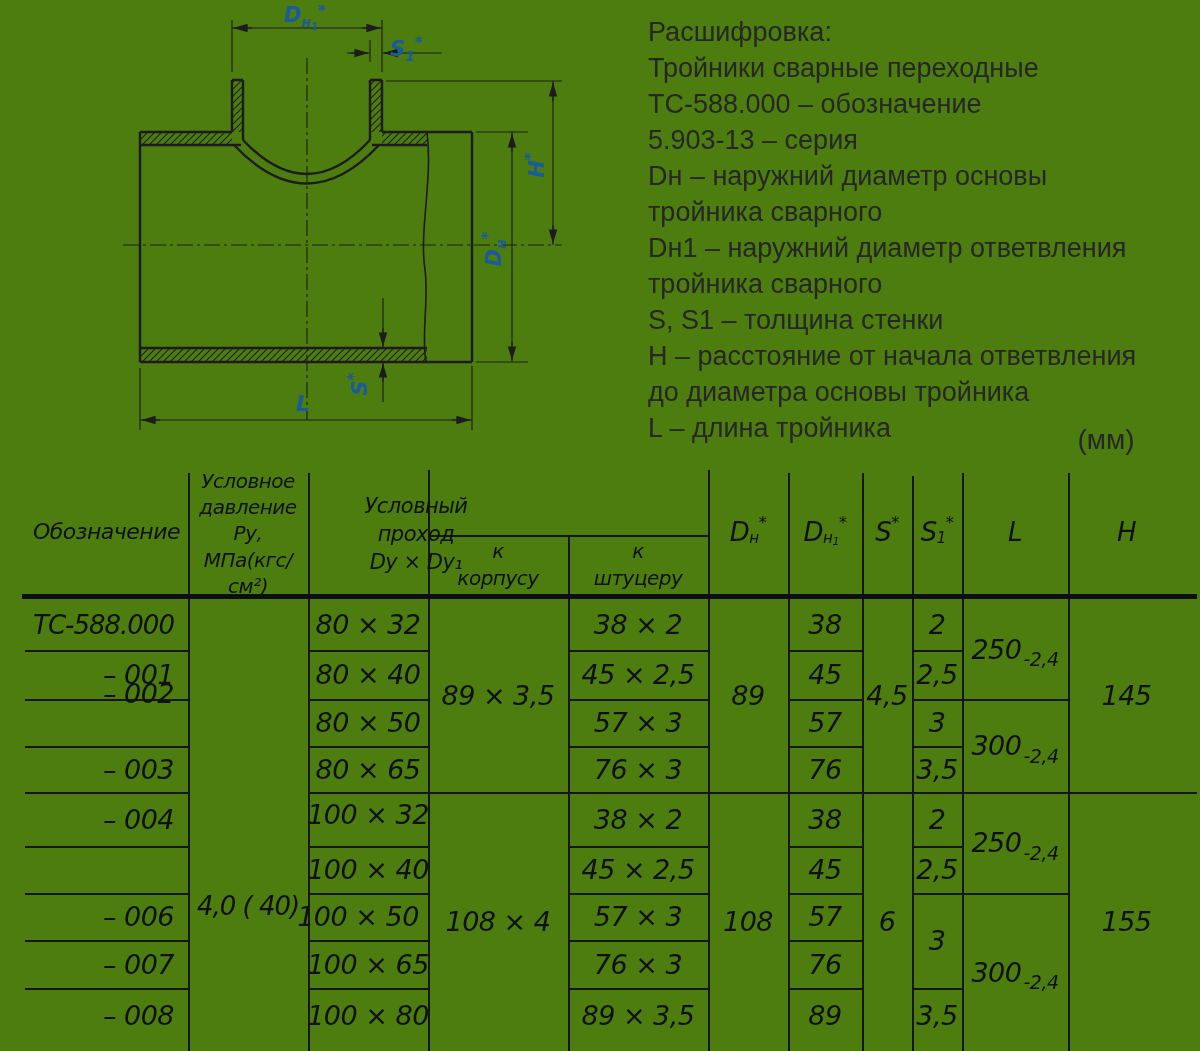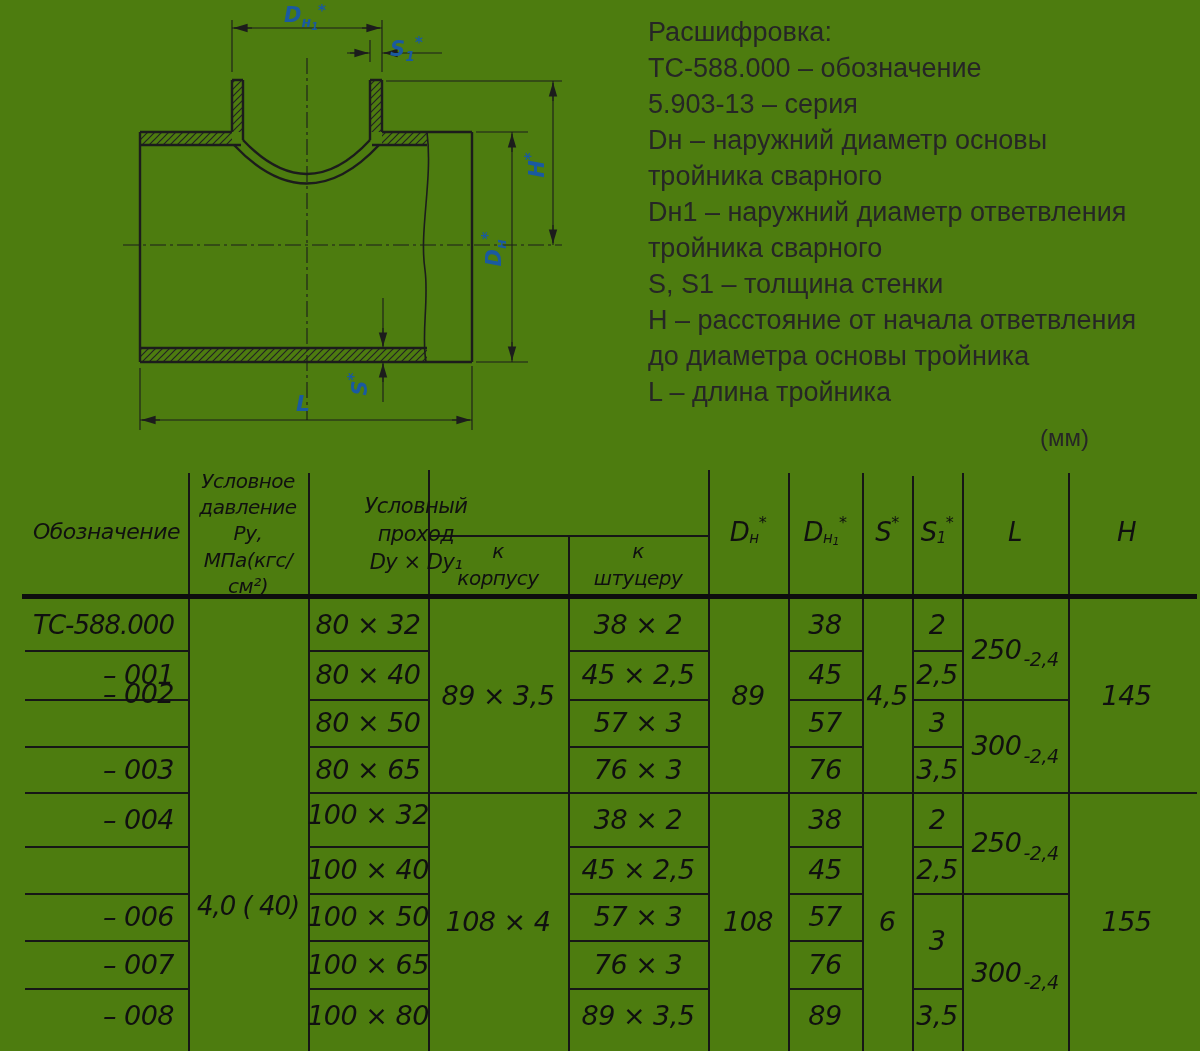--- a/index.html
+++ b/index.html
@@ -2,22 +2,22 @@
 <html><head>
 <meta charset="utf-8">
 <style>
   html,body{margin:0;padding:0;background:#fff;}
   #page{position:relative;width:1200px;height:1051px;background:#4d7c0f;overflow:hidden;
         font-family:"Liberation Sans",sans-serif;color:#1a1a1a;}
   
   .legend{position:absolute;left:648px;top:14px;width:545px;
           font-size:27px;line-height:36px;color:#262626;}
   .legend div{white-space:nowrap;}
-  .units{position:absolute;left:1040px;top:424px;width:132px;text-align:left;
-         font-size:24px;color:#262626;}
+  .units{position:absolute;left:1040px;top:424px;width:132px;text-align:center;
+         font-size:28px;color:#262626;}
   
   .vline{position:absolute;width:2px;background:#161616;}
   .hline{position:absolute;height:2px;background:#161616;}
   .thick{position:absolute;height:5px;background:#0e0e0e;}
   .cell{position:absolute;display:flex;align-items:center;justify-content:center;
         font-family:"DejaVu Sans",sans-serif;font-style:italic;font-size:27px;
         color:#101010;letter-spacing:-0.5px;white-space:nowrap;}
   .hcell{position:absolute;display:flex;align-items:center;justify-content:center;
          font-family:"DejaVu Sans",sans-serif;font-style:italic;font-size:20px;
          line-height:1.32;color:#101010;text-align:center;white-space:pre-line;
@@ -99,20 +99,21 @@
     <text class="db" font-size="21" text-anchor="middle" x="305" y="22"><tspan>D</tspan><tspan font-size="14" dy="5">н</tspan><tspan font-size="10" dy="3">1</tspan><tspan font-size="15" dy="-14">*</tspan></text>
     <text class="db" font-size="21" x="390" y="56"><tspan>S</tspan><tspan font-size="14" dy="5">1</tspan><tspan font-size="15" dy="-13">*</tspan></text>
     <text class="db" font-size="21" text-anchor="middle" transform="rotate(-90 544 165)" x="544" y="165"><tspan>H</tspan><tspan font-size="15" dy="-8">*</tspan></text>
     <text class="db" font-size="21" text-anchor="middle" transform="rotate(-90 501 249)" x="501" y="249"><tspan>D</tspan><tspan font-size="14" dy="5">н</tspan><tspan font-size="15" dy="-13">*</tspan></text>
     <text class="db" font-size="21" text-anchor="middle" transform="rotate(-90 367 384)" x="367" y="384"><tspan>S</tspan><tspan font-size="15" dy="-8">*</tspan></text>
     <text class="db" font-size="22" text-anchor="middle" x="303" y="411">L</text>
   </svg>
 
   <div class="legend">
     <div>Расшифровка:</div>
+    <div>Тройники сварные переходные</div>
     <div>ТС-588.000 – обозначение</div>
     <div>5.903-13 – серия</div>
     <div>Dн – наружний диаметр основы</div>
     <div>тройника сварного</div>
     <div>Dн1 – наружний диаметр ответвления</div>
     <div>тройника сварного</div>
     <div>S, S1 – толщина стенки</div>
     <div>Н – расстояние от начала ответвления</div>
     <div>до диаметра основы тройника</div>
     <div>L – длина тройника</div>
@@ -217,21 +218,21 @@
   <div class="cell des" style="left:25px;top:988px;width:163px;height:55px;">– 008</div>
 
   <div class="cell" style="left:190px;top:880px;width:116px;height:52px;font-size:26px;letter-spacing:-1px;">4,0 ( 40)</div>
 
   <div class="cell" style="left:310px;top:599px;width:116px;height:51px;">80 × 32</div>
   <div class="cell" style="left:310px;top:650px;width:116px;height:49px;">80 × 40</div>
   <div class="cell" style="left:310px;top:699px;width:116px;height:47px;">80 × 50</div>
   <div class="cell" style="left:310px;top:746px;width:116px;height:46px;">80 × 65</div>
   <div class="cell" style="left:310px;top:792px;width:116px;height:44px;text-align:right;">100 × 32</div>
   <div class="cell" style="left:310px;top:846px;width:116px;height:47px;">100 × 40</div>
-  <div class="cell" style="left:310px;top:893px;width:116px;height:47px;">100 × 50</div>
+  <div class="cell" style="left:300px;top:893px;width:116px;height:47px;">100 × 50</div>
   <div class="cell" style="left:310px;top:940px;width:116px;height:48px;">100 × 65</div>
   <div class="cell" style="left:310px;top:988px;width:116px;height:55px;">100 × 80</div>
 
   <div class="cell" style="left:428px;top:599px;width:140px;height:193px;">89 × 3,5</div>
   <div class="cell" style="left:428px;top:792px;width:140px;height:259px;">108 × 4</div>
 
   <div class="cell" style="left:568px;top:599px;width:140px;height:51px;">38 × 2</div>
   <div class="cell" style="left:568px;top:650px;width:140px;height:49px;">45 × 2,5</div>
   <div class="cell" style="left:568px;top:699px;width:140px;height:47px;">57 × 3</div>
   <div class="cell" style="left:568px;top:746px;width:140px;height:46px;">76 × 3</div>

